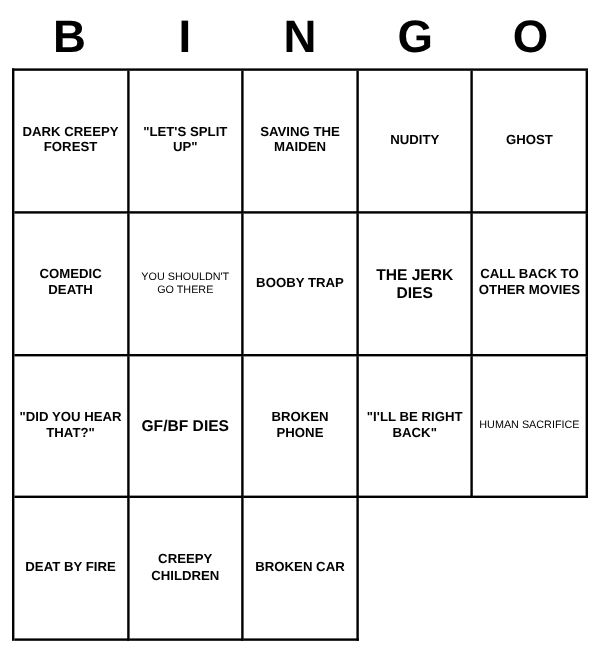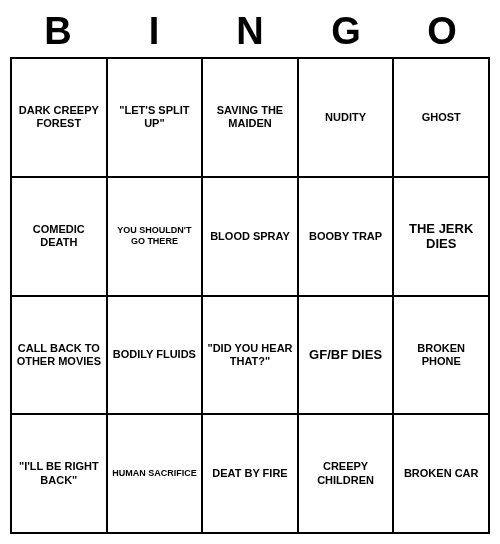--- a/index.html
+++ b/index.html
@@ -49,21 +49,21 @@
       padding: 4px;
       min-height: 90px;
       font-size: 11px;
       font-weight: bold;
       text-transform: uppercase;
       color: #000;
       line-height: 1.2;
     }
     .bingo-cell.small-text {
       font-size: 9px;
-      font-weight: bold;
+      font-weight: normal;
     }
     .bingo-cell.large-text {
       font-size: 13px;
     }
   </style>
 </head>
 <body>
 
 <div class="bingo-title">
   <div class="bingo-letter">B</div>
@@ -74,25 +74,23 @@
 </div>
 
 <div class="bingo-grid">
 <div class="bingo-cell">DARK CREEPY FOREST</div>
     <div class="bingo-cell">"LET'S SPLIT UP"</div>
     <div class="bingo-cell">SAVING THE MAIDEN</div>
     <div class="bingo-cell">NUDITY</div>
     <div class="bingo-cell">GHOST</div>
     <div class="bingo-cell">COMEDIC DEATH</div>
     <div class="bingo-cell small-text">YOU SHOULDN'T GO THERE</div>
-    <div class="bingo-cell">BLOOD SPRAY</div>
     <div class="bingo-cell">BOOBY TRAP</div>
     <div class="bingo-cell large-text">THE JERK DIES</div>
     <div class="bingo-cell">CALL BACK TO OTHER MOVIES</div>
-    <div class="bingo-cell">BODILY FLUIDS</div>
     <div class="bingo-cell">"DID YOU HEAR THAT?"</div>
     <div class="bingo-cell large-text">GF/BF DIES</div>
     <div class="bingo-cell">BROKEN PHONE</div>
     <div class="bingo-cell">"I'LL BE RIGHT BACK"</div>
     <div class="bingo-cell small-text">HUMAN SACRIFICE</div>
     <div class="bingo-cell">DEAT BY FIRE</div>
     <div class="bingo-cell">CREEPY CHILDREN</div>
     <div class="bingo-cell">BROKEN CAR</div>
   </div>
 

